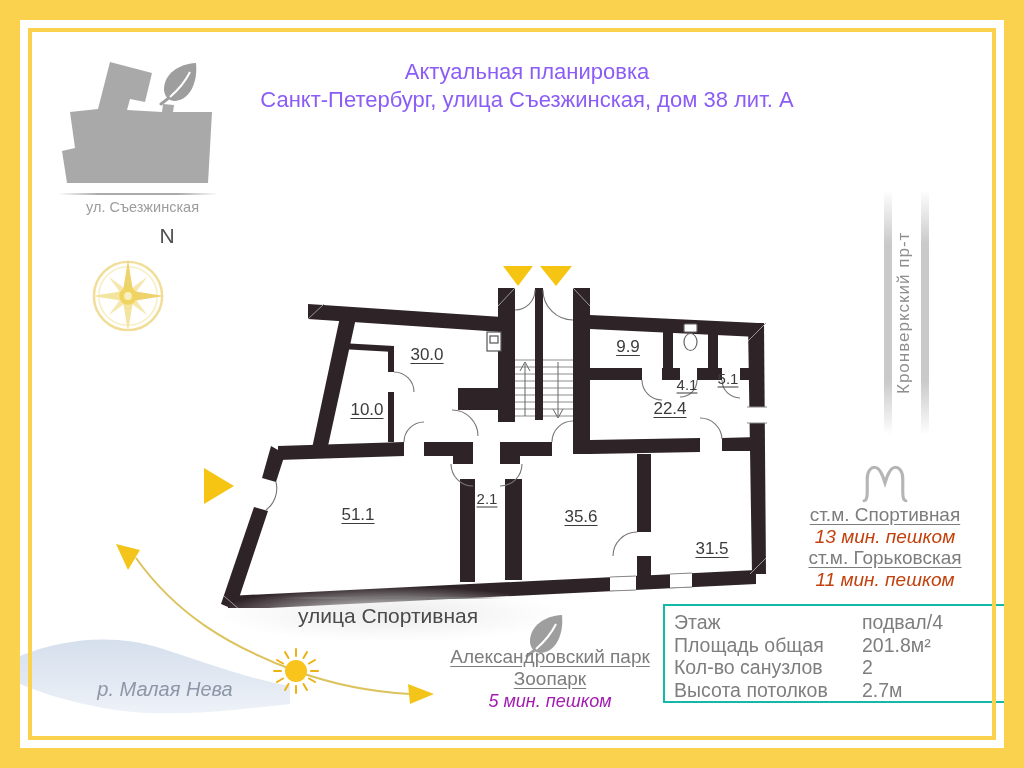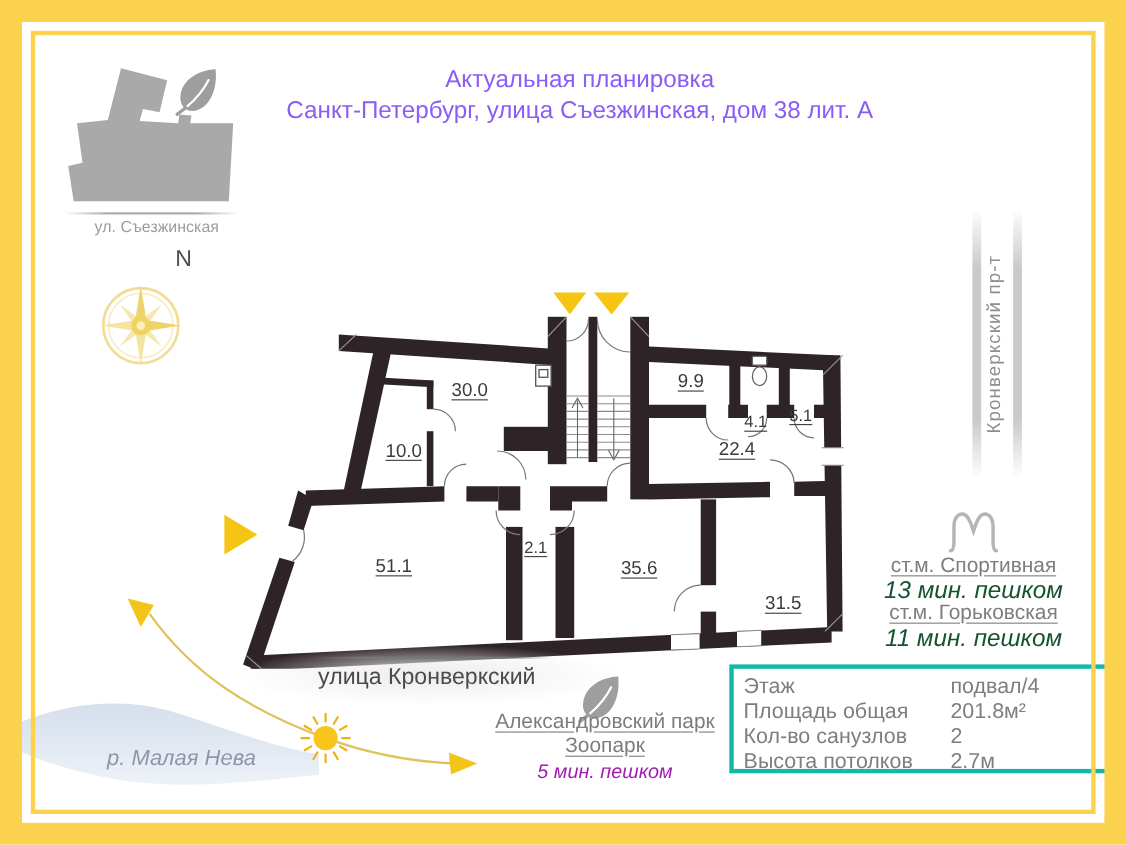--- a/index.html
+++ b/index.html
@@ -44,24 +44,24 @@
 
   .river-label{position:absolute;left:80px;top:678px;width:170px;text-align:center;
     font-style:italic;font-size:20px;color:#8e97a7;}
 
   .park-block{position:absolute;left:420px;top:646px;width:260px;text-align:center;color:#7d7d7d;}
   .park-name{font-size:19px;text-decoration:underline;text-underline-offset:3px;line-height:22px;}
   .park-walk{font-size:18px;font-style:italic;color:#a21caf;line-height:21px;margin-top:1px;}
 
   .metro-block{position:absolute;left:790px;top:504px;width:190px;text-align:center;color:#7d7d7d;}
   .metro-name{font-size:19px;text-decoration:underline;text-underline-offset:3px;line-height:22px;}
-  .metro-walk{font-size:22px;font-style:italic;color:#14532d;line-height:21px;}
+  .metro-walk{font-size:19px;font-style:italic;color:#c2410c;line-height:21px;}
 
   .info-table{position:absolute;left:663px;top:604px;width:362px;height:99px;
-    border:4px solid #14b8a6;box-sizing:border-box;padding:5px 0 0 9px;}
+    border:2px solid #14b8a6;box-sizing:border-box;padding:5px 0 0 9px;}
   .info-row{display:flex;font-size:19.5px;line-height:22.5px;color:#7e7e7e;}
   .info-row .lbl{width:188px;flex:none;}
   .info-row .val{flex:1;}
 
   svg{display:block;}
 </style>
 </head>
 <body>
 
 <div class="frame-outer"></div>
@@ -272,21 +272,21 @@
   <span class="room-label small" style="left:528px;top:92px;">5.1</span>
   <span class="room-label" style="left:470px;top:151px;">22.4</span>
   <span class="room-label small" style="left:287px;top:212px;">2.1</span>
   <span class="room-label" style="left:158px;top:257px;">51.1</span>
   <span class="room-label" style="left:381px;top:259px;">35.6</span>
   <span class="room-label" style="left:512px;top:264px;margin-top:27px;">31.5</span>
 </div>
 
 <div class="road-glow"></div>
 <div class="street-line"></div>
-<div class="street-bottom">улица Кронверкский</div>
+<div class="street-bottom">улица Спортивная</div>
 
 <svg style="position:absolute;left:524px;top:612px;" width="44" height="46" viewBox="0 0 44 46">
   <path d="M38,3 C20,4 7,14 6,28 C5.5,35 10,41 17,41 C32,40 40,22 38,3 Z" fill="#9e9e9e"></path>
   <path d="M3,44 C13,37 24,27 33,13" stroke="#9e9e9e" stroke-width="3" fill="none" stroke-linecap="round"></path>
   <path d="M12,37 C19,31 27,22 32,12" stroke="#ffffff" stroke-width="2" fill="none"></path>
 </svg>
 <div class="park-block">
   <div class="park-name">Александровский парк</div>
   <div class="park-name">Зоопарк</div>
   <div class="park-walk">5 мин. пешком</div>

